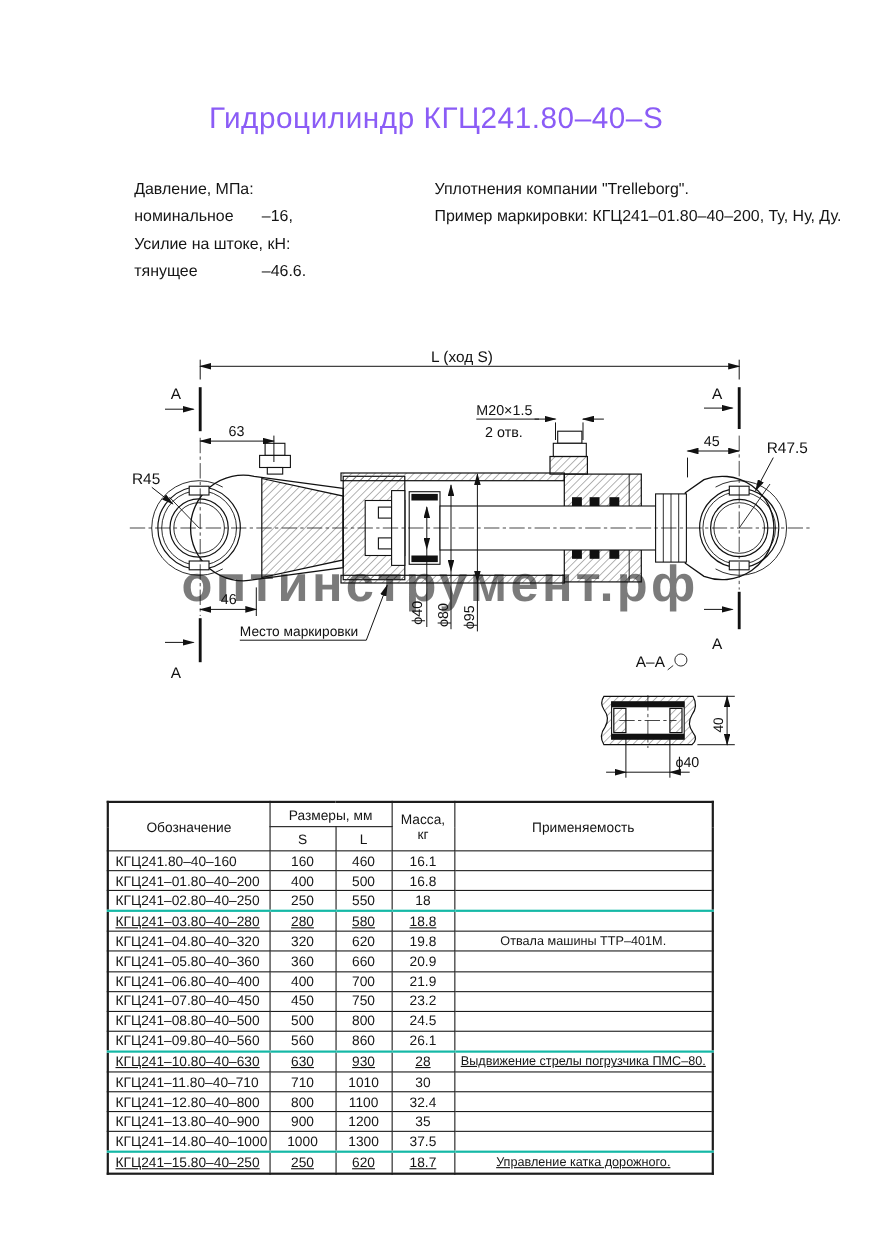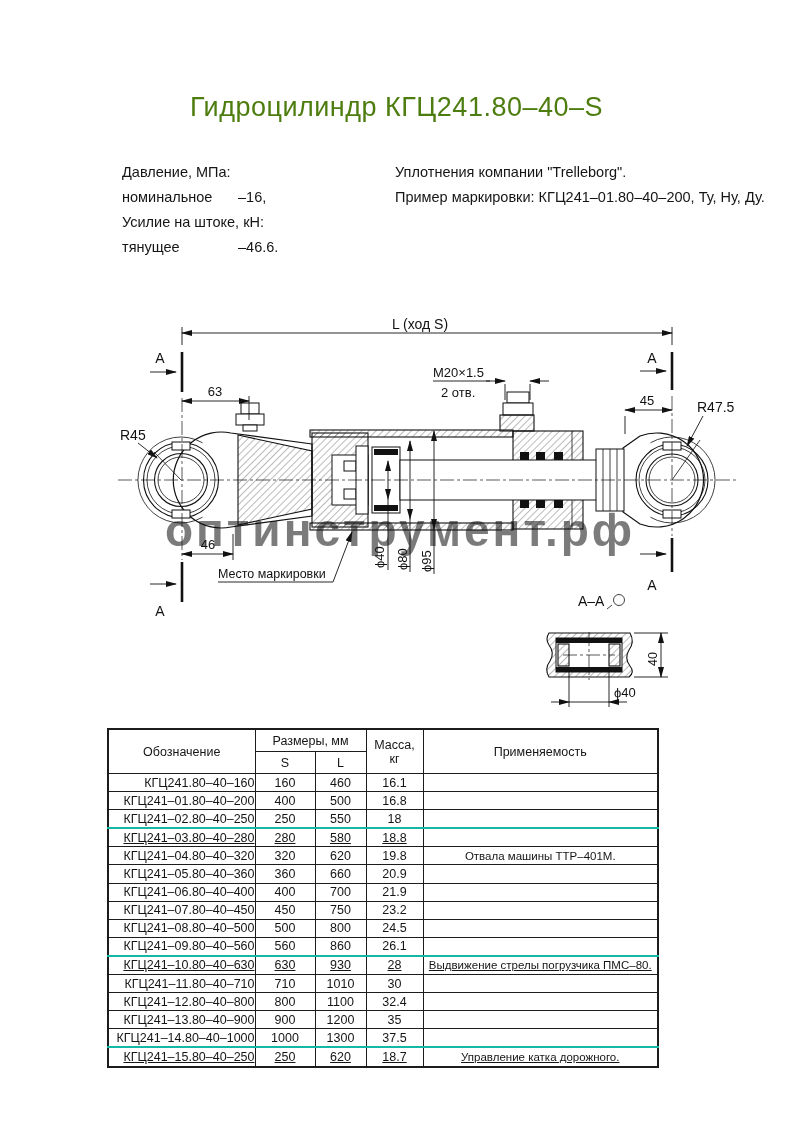--- a/index.html
+++ b/index.html
@@ -1,20 +1,20 @@
 <!DOCTYPE html>
 <html><head>
 <meta charset="utf-8">
 <style>
   html,body{margin:0;padding:0;}
   body{width:793px;height:1123px;position:relative;background:#ffffff;
        font-family:"Liberation Sans",sans-serif;color:#151515;overflow:hidden;}
   .abs{position:absolute;}
   
-  #title{left:0;top:92px;width:793px;text-align:center;font-size:27px;letter-spacing:.5px;color:#4d7c0f;}
+  #title{left:0;top:92px;width:793px;text-align:center;font-size:27px;letter-spacing:.5px;color:#8b5cf6;}
   
   #specs-left{left:122px;top:160px;width:260px;font-size:14.5px;}
   .spec-row{height:25px;line-height:25px;position:relative;}
   .spec-val{position:absolute;left:116px;top:0;}
   #specs-right{left:395px;top:160px;width:360px;font-size:14.5px;}
   #specs-right div{height:25px;line-height:25px;white-space:nowrap;}
   
   #draw{left:0;top:0;width:793px;height:1123px;pointer-events:none;}
   svg text{font-family:"Liberation Sans",sans-serif;fill:#111;}
   .t13{font-size:13px;} .t14{font-size:14px;} .t12{font-size:12.5px;}
@@ -22,27 +22,27 @@
   .thin{stroke:#111;stroke-width:.8;fill:none;}
   .dim{stroke:#111;stroke-width:.9;fill:none;}
   .tick{stroke:#111;stroke-width:2.6;fill:none;}
   .cl{stroke:#111;stroke-width:.7;fill:none;stroke-dasharray:14 3 3 3;}
   .wh{fill:#ffffff;stroke:#111;stroke-width:1.2;}
   .wh2{fill:#ffffff;stroke:#111;stroke-width:1;}
   .ht{fill:url(#h);stroke:#111;stroke-width:1.1;}
   .blk{fill:#111;stroke:none;}
   .wm{font-size:46px;font-weight:bold;letter-spacing:3px;opacity:.55;}
   
-  #tblwrap{left:107px;top:728px;width:578px;}
+  #tblwrap{left:97px;top:728px;width:578px;}
   table{border-collapse:collapse;width:550px;table-layout:fixed;}
   th,td{border:1px solid #1c1c1c;padding:0;font-weight:normal;overflow:hidden;white-space:nowrap;}
   table{border:2px solid #1c1c1c;}
   thead th{font-size:12.5px;height:21px;text-align:center;}
   td{height:17.1px;font-size:12.5px;text-align:center;}
-  td.c-d{text-align:right;padding-left:6px;}
+  td.c-d{text-align:left;padding-left:6px;}
   td.c-app{font-size:11.5px;text-align:center;}
   tr.grp td{border-top:2px solid #14b8a6;text-decoration:underline;}
   col.w-d{width:147px;}col.w-s{width:60px;}col.w-l{width:51px;}col.w-m{width:57px;}col.w-a{width:235px;}
 </style>
 </head>
 <body>
 
 <div class="abs" id="title">Гидроцилиндр КГЦ241.80–40–S</div>
 
 <div class="abs" id="specs-left">

